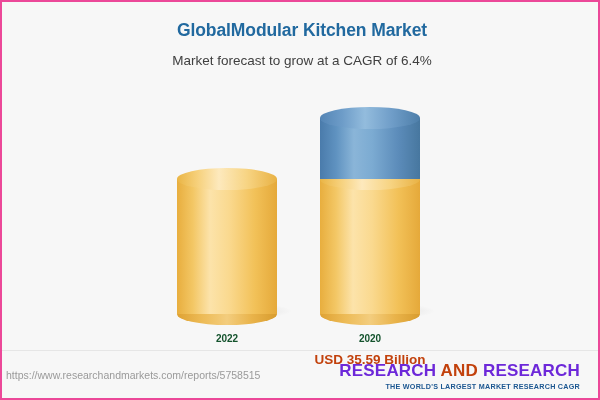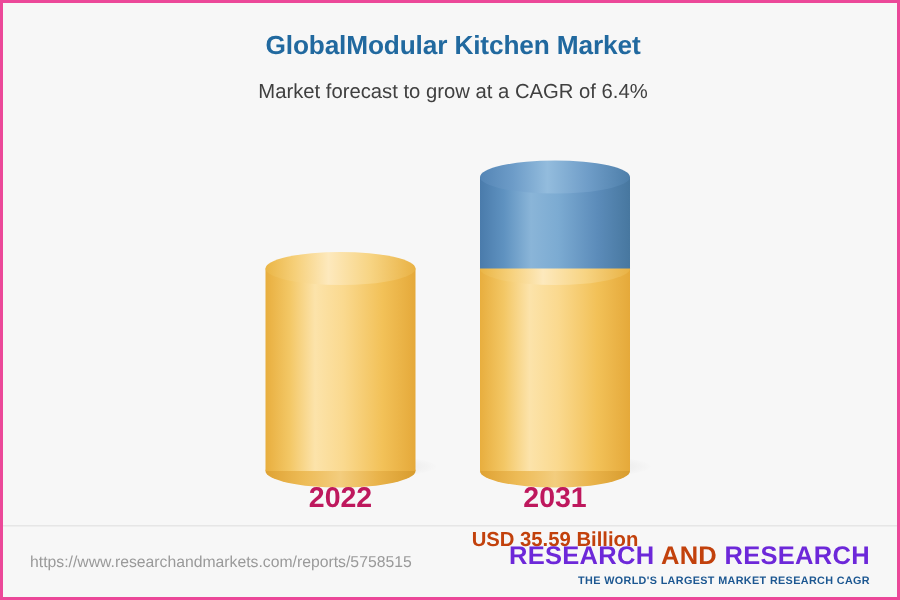--- a/index.html
+++ b/index.html
@@ -153,37 +153,37 @@
   .blue .seg-top {
     background: linear-gradient(to right,
        #5485b5 0%, #6d9cc8 22%, #93bcdd 45%, #6f9dc8 72%, #4d7ea9 100%);
   }
 
   .cat-label {
     position: absolute;
     left: 0;
     width: 140px;
     text-align: center;
-    font-size: 19px;
-    font-weight: bold;
-    color: #be185d;
+    font-size: 10px;
+    font-weight: bold;
+    color: #14532d;
   }
 
   
   #footer-divider {
     position: absolute;
     left: 0;
     top: 348px;
     width: 600px;
     height: 1px;
     background: #e6e6e6;
   }
   #footer-url {
     position: absolute;
-    left: 18px;
+    left: 4px;
     top: 373px;
     font-size: 10.5px;
     color: #9a9a9a;
     transform: translateY(-50%);
   }
   #brand-logo {
     position: absolute;
     right: 18px;
     top: 360px;
     text-align: right;
@@ -246,21 +246,21 @@
           <div class="seg-body"></div>
           <div class="seg-top"></div>
         </div>
 
         <div class="seg blue" style="bottom: 165px; height: 61px;">
           <div class="seg-body"></div>
           <div class="seg-top"></div>
         </div>
       </div>
 
-      <div class="cat-label" style="bottom: 0px;">2031</div>
+      <div class="cat-label" style="bottom: 0px;">2020</div>
     </div>
 
   </div>
 
   <div id="footer-divider"></div>
 
   <a id="footer-url" href="#" style="text-decoration:none;">https://www.researchandmarkets.com/reports/5758515</a>
 
   <div id="brand-logo">
     <div id="brand-wordmark">

